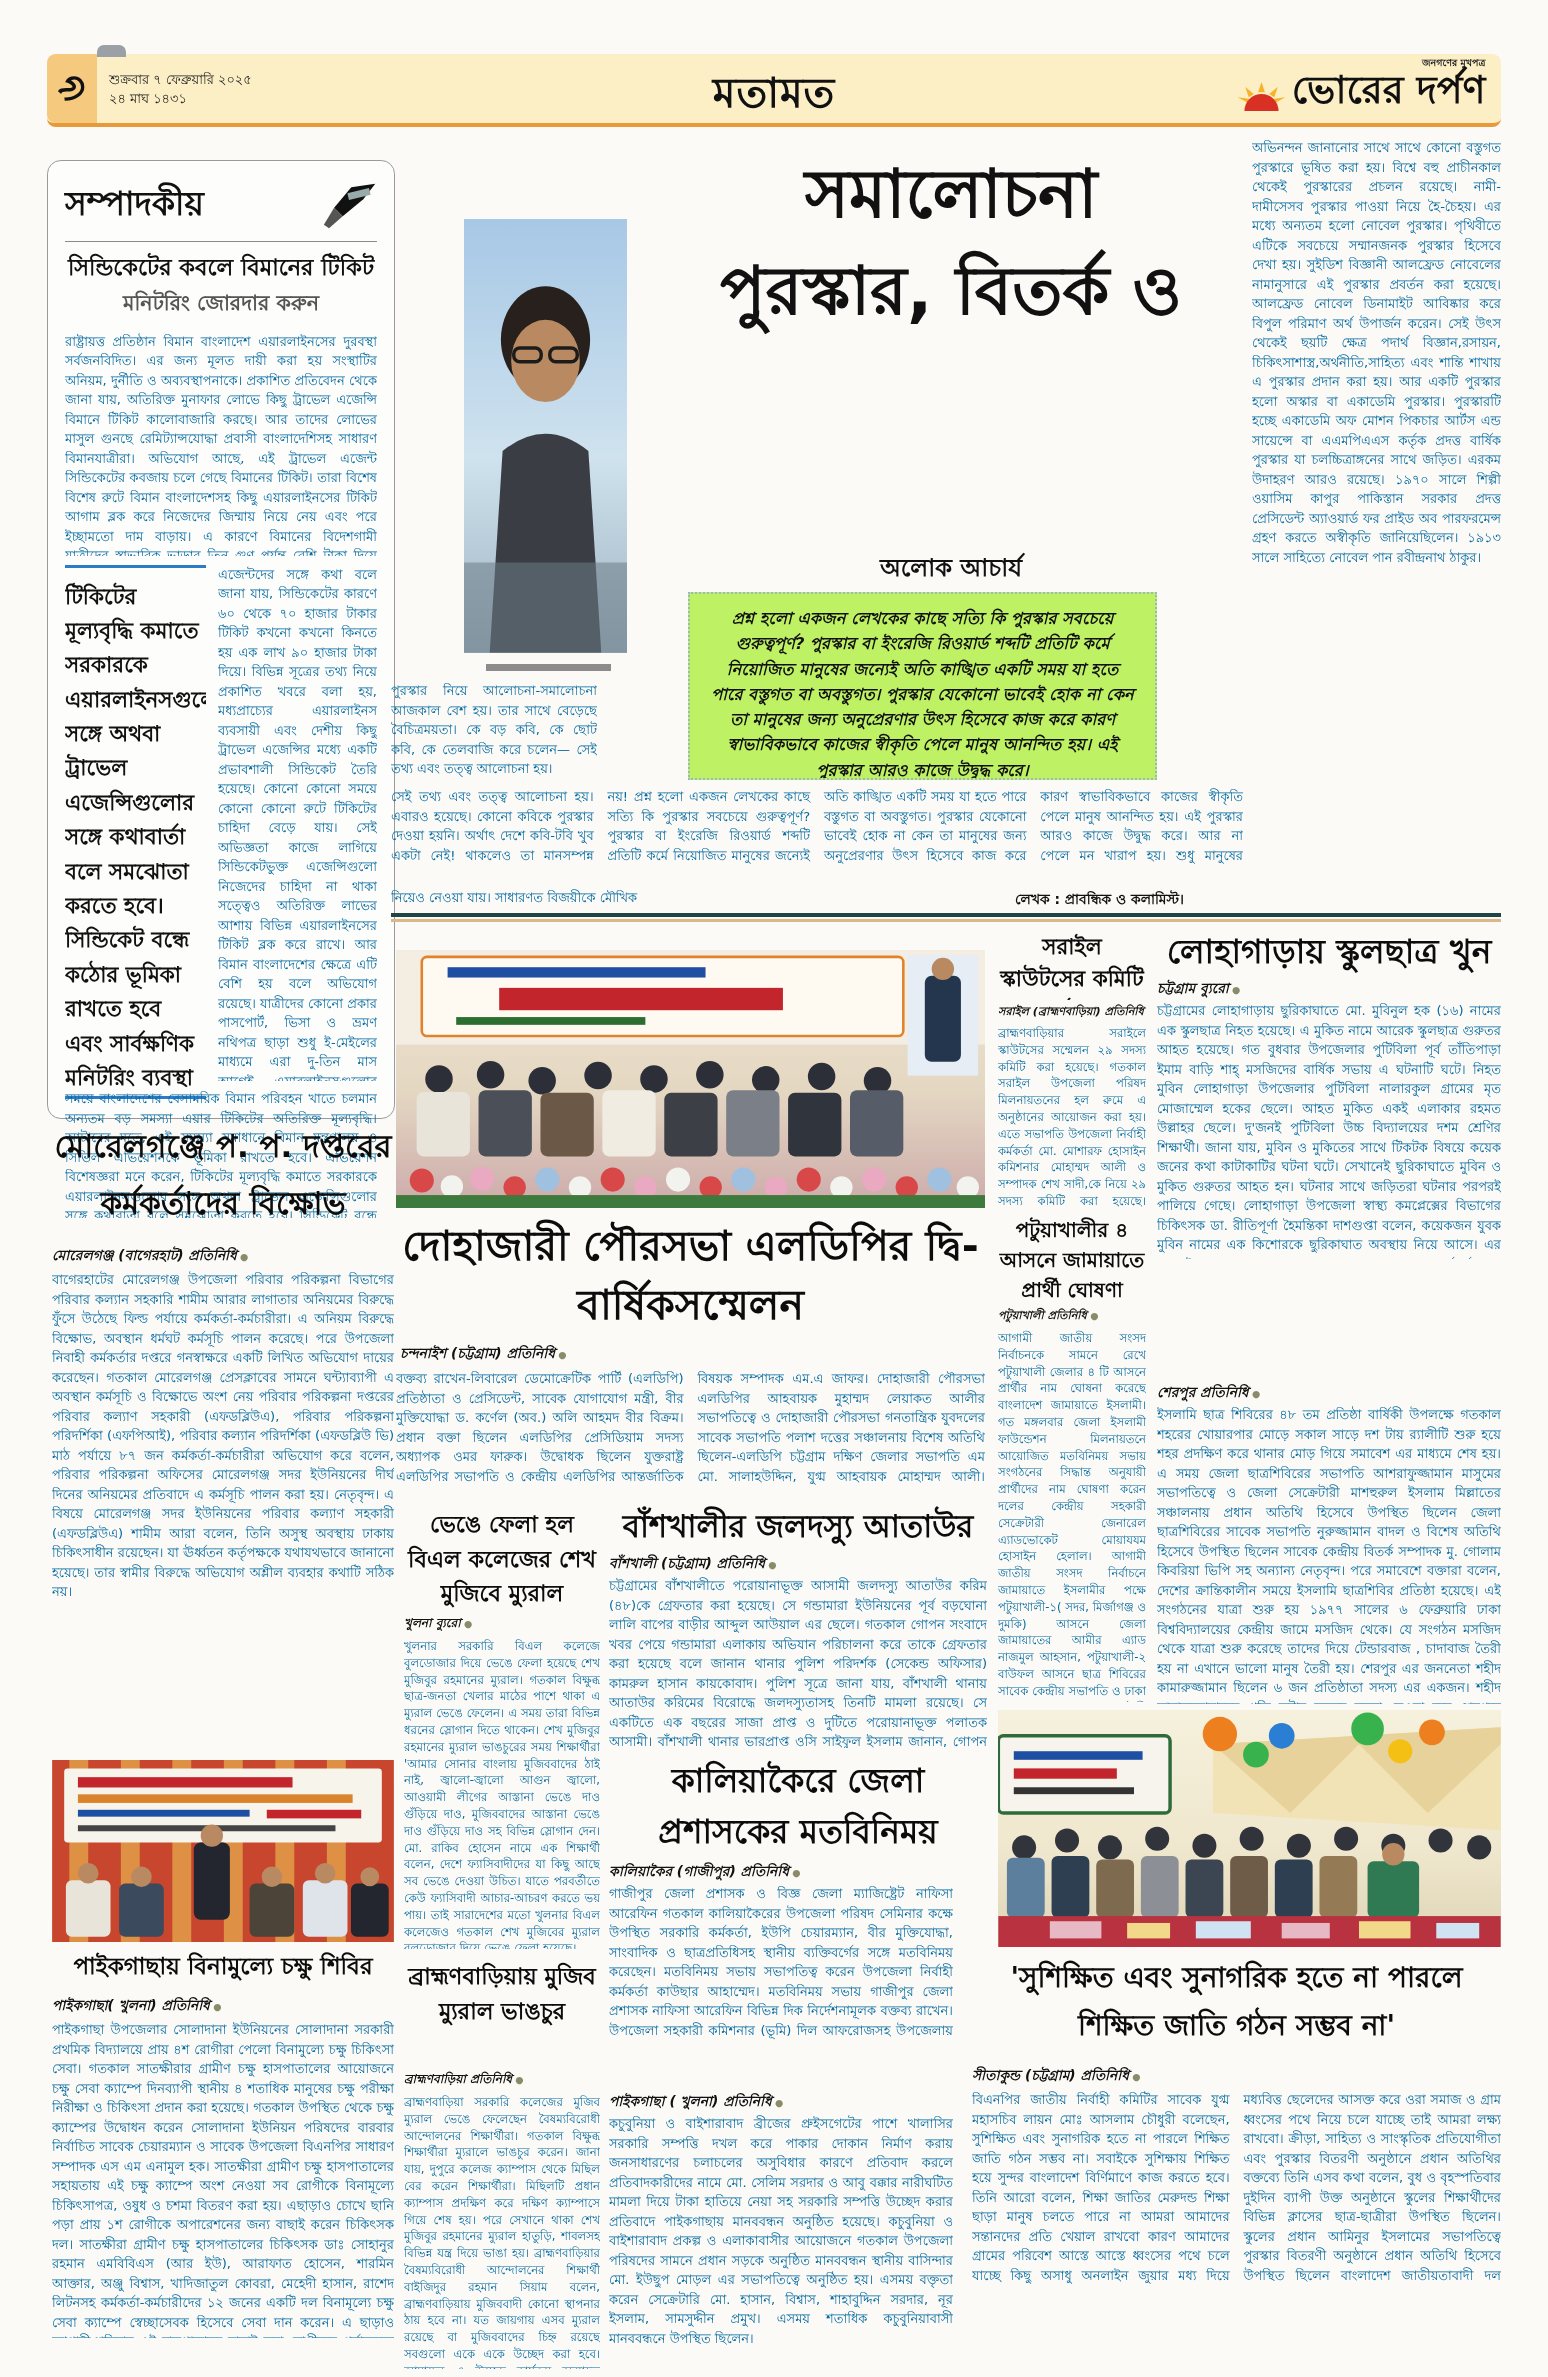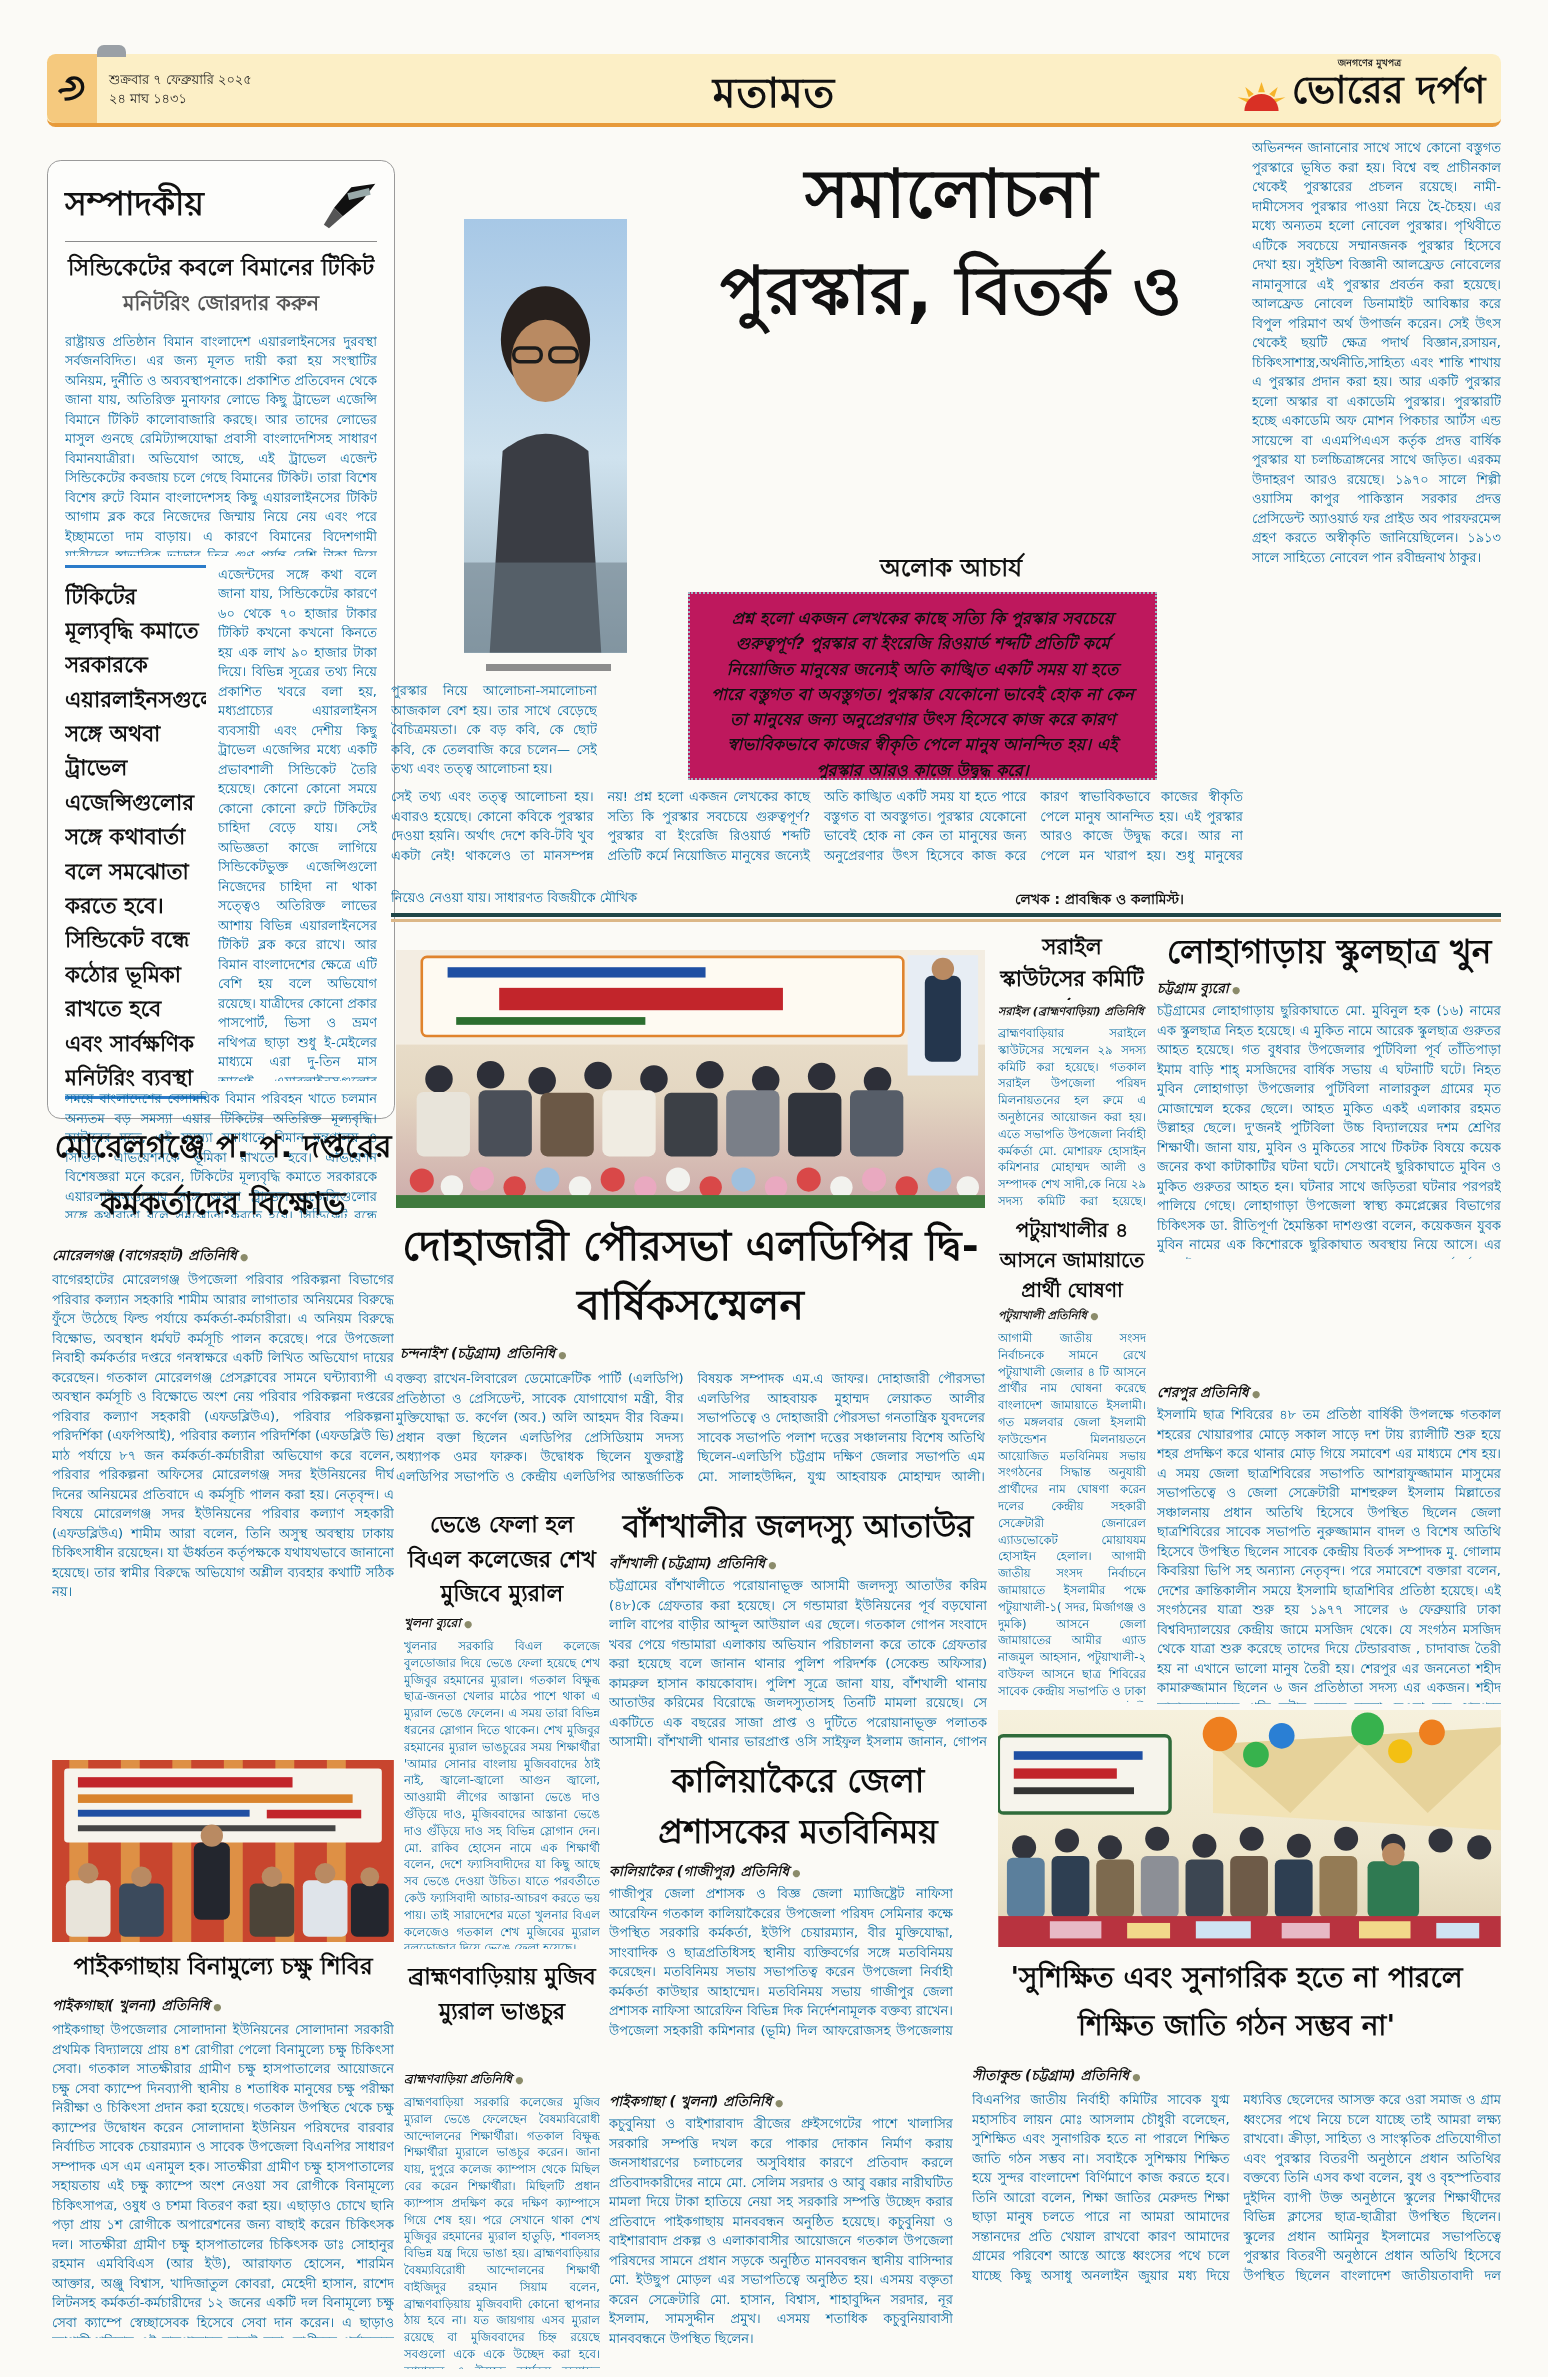--- a/index.html
+++ b/index.html
@@ -31,21 +31,21 @@
   .edbox{border:1.7px solid #9a9a9a;border-radius:13.8px;background:#fdfdfb;padding:17px 17px;box-sizing:border-box;}
   .edlabel{font-size:33px;font-weight:800;}
   .edrule{border:none;border-top:1.7px solid #8b8b8b;margin:6.9px 0 10.3px 0;}
   .edhl{font-size:22.4px;font-weight:800;text-align:center;line-height:1.35;}
   .edsub{font-size:20.6px;color:#555;text-align:center;font-weight:600;margin-top:5.2px;}
   .pull{font-size:21.5px;font-weight:800;line-height:1.6;border-top:3.4px solid #2b7bc9;padding-top:12px;}
   .edgrid{display:flex;gap:12px;}
   
   .mainhl{font-size:67px;font-weight:800;text-align:center;line-height:1.45;}
   .mainby{font-size:24px;font-weight:700;text-align:center;}
-  .quotebox{background:#be185d;border:2.6px dotted #9db6c6;padding:12px 19px;box-sizing:border-box;
+  .quotebox{background:#bef264;border:2.6px dotted #9db6c6;padding:12px 19px;box-sizing:border-box;
             font-size:16.3px;font-weight:700;font-style:italic;text-align:center;line-height:1.55;}
   .footnote{font-size:13.8px;font-weight:800;}
   .photobar{background:#8c8c8c;}
   
   .photo{background:#d8d4c8;}
   .portrait{background:linear-gradient(#a7c8e6 0%,#cfe2ee 55%,#9db3c0 100%);}
   .ldp{background:linear-gradient(180deg,#efe6d3 0%,#e4d7c2 55%,#caa 100%);}
   .eyecamp{background:linear-gradient(180deg,#f3ede2 0%,#e8dccb 45%,#d6c2a8 100%);}
   .balloons{background:linear-gradient(180deg,#f6f1dd 0%,#efe7cd 60%,#ded2b4 100%);}
   svg{display:block;}
@@ -59,21 +59,21 @@
     <div class="abs penmark" style="left:50px;top:-8.6px;"></div>
     <div class="abs pagetab" style="left:0;top:0;width:50px;height:69px;">
       <span class="pagenum">৬</span>
     </div>
     <div class="abs dateblock" style="left:62px;top:15.5px;width:224px;">
       <div>শুক্রবার ৭ ফেব্রুয়ারি ২০২৫</div>
       <div>২৪ মাঘ ১৪৩১</div>
     </div>
     <div class="abs sectiontitle" style="left:0;right:0;top:6.9px;text-align:center;">মতামত</div>
     <div class="abs masthead" style="right:15.5px;top:1.7px;width:284px;">
-      <div class="m-tag" style="text-align:center;padding-left:52px;">জনগণের মুখপত্র</div>
+      <div class="m-tag" style="text-align:right;padding-left:52px;">জনগণের মুখপত্র</div>
       <div style="display:flex;align-items:flex-end;justify-content:flex-end;gap:1.7px;">
         <svg width="57" height="29" viewBox="0 0 66 34">
           <g fill="#f6b32a">
             <polygon points="33,0 37,12 29,12"></polygon>
               <polygon points="14,6 24,14 18,18"></polygon>
               <polygon points="52,6 42,14 48,18"></polygon>
             <polygon points="5,18 20,20 18,25"></polygon>
               <polygon points="61,18 46,20 48,25"></polygon>
           </g>
           <path d="M13 34 A20 20 0 0 1 53 34 Z" fill="#d93025"></path>

